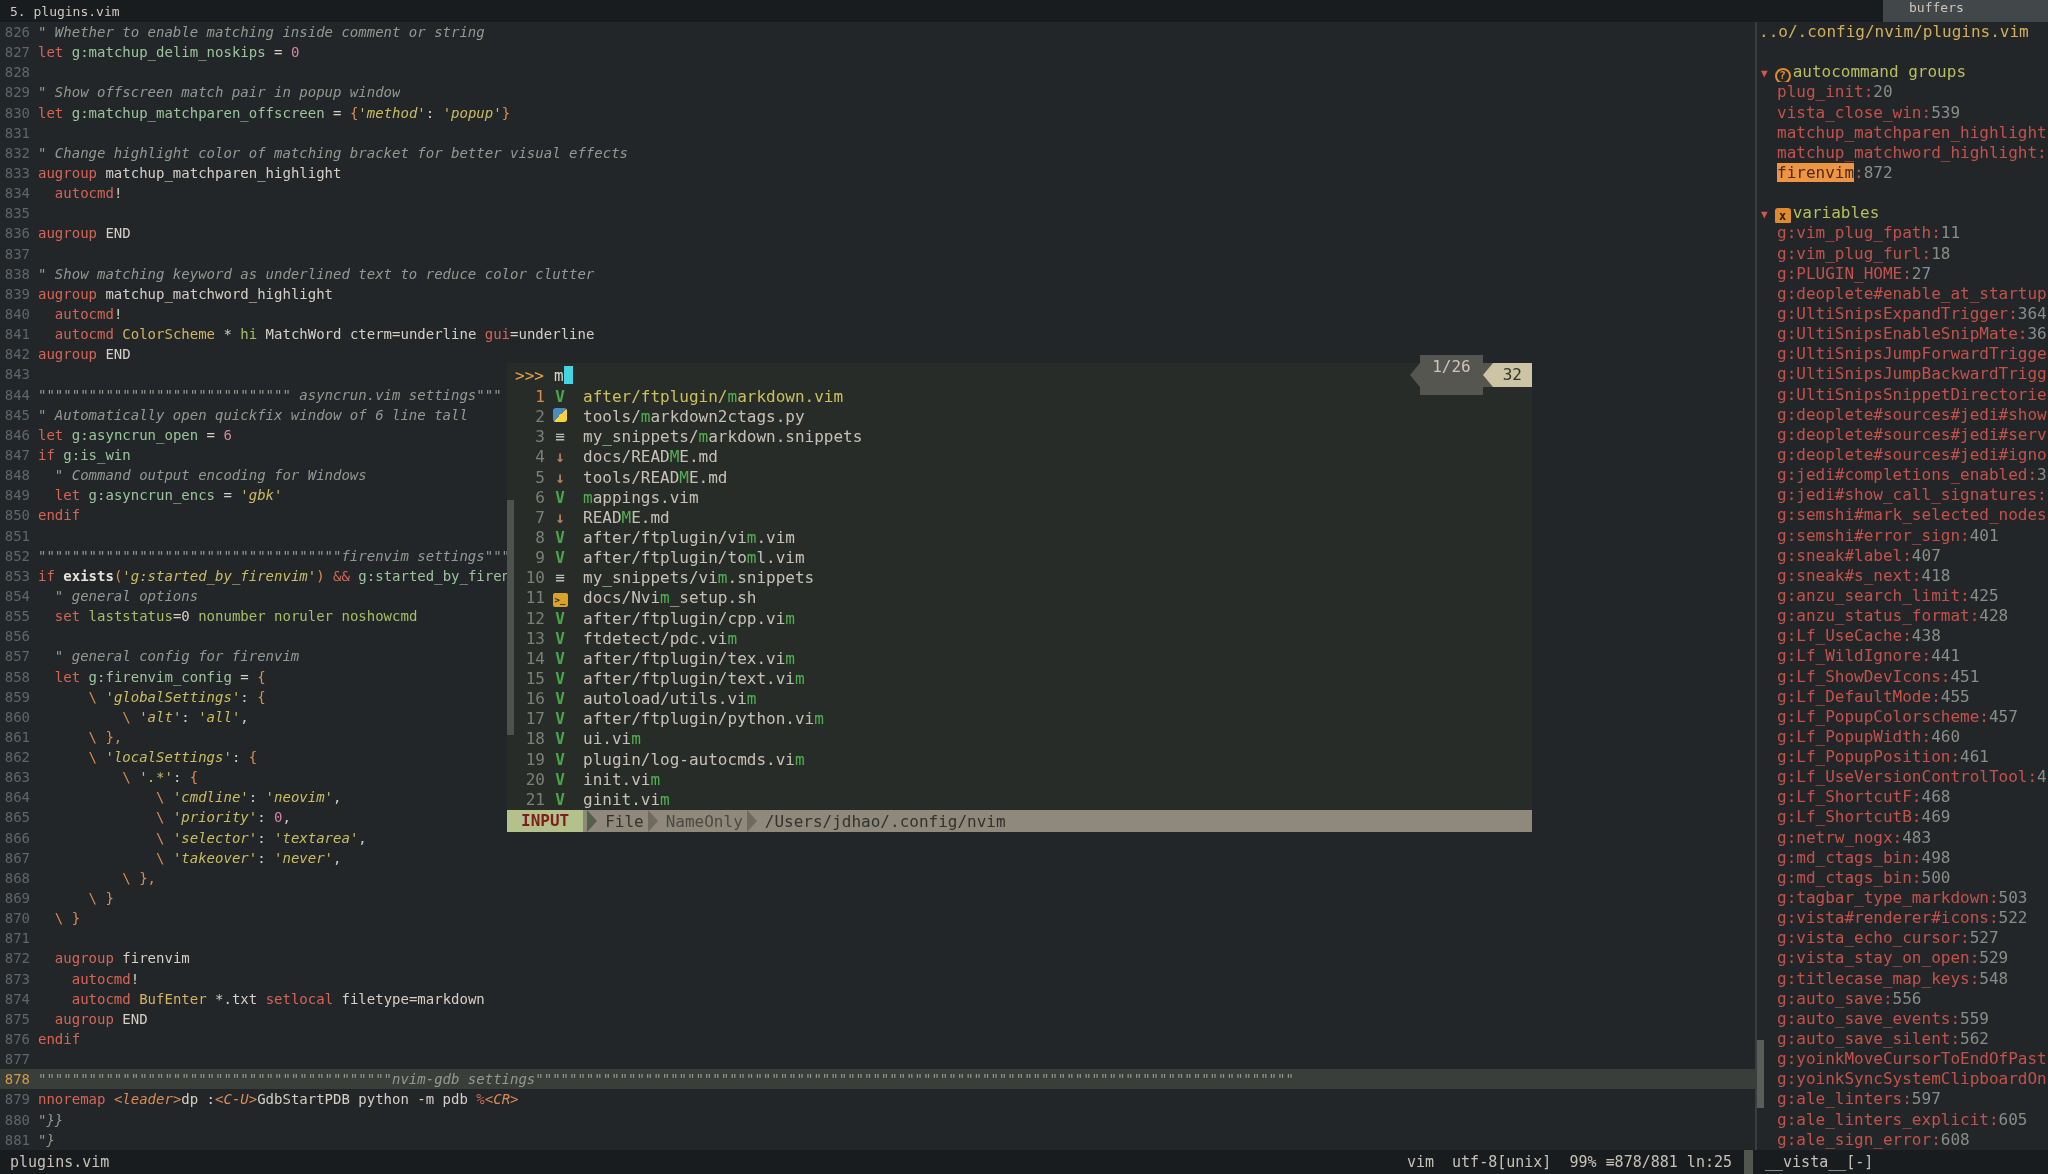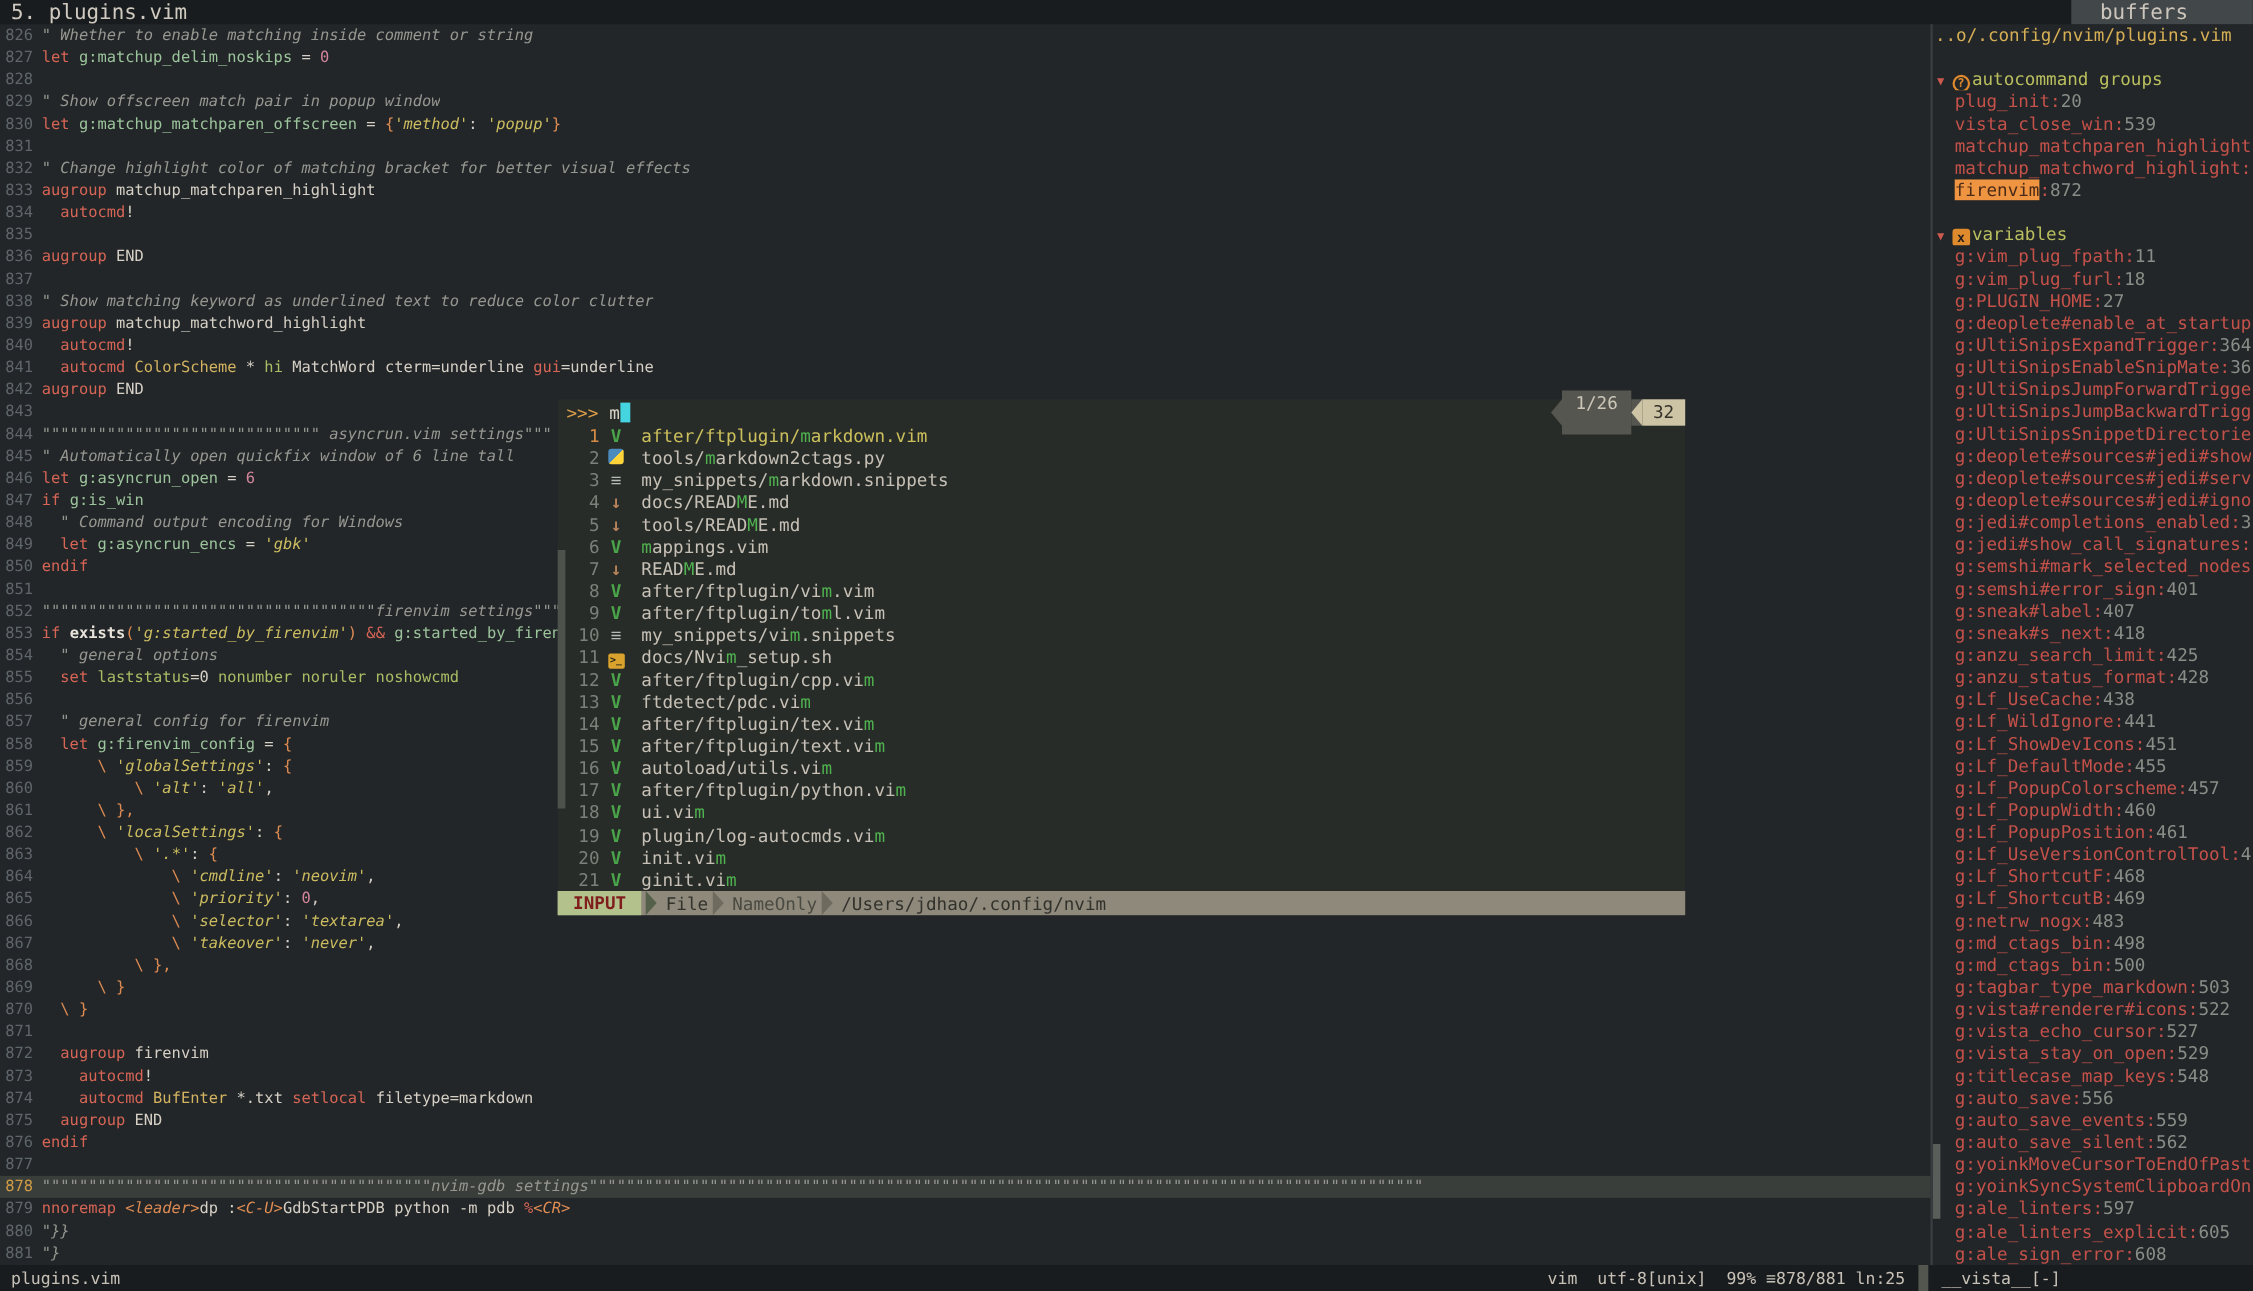--- a/index.html
+++ b/index.html
@@ -1,23 +1,23 @@
 <!DOCTYPE html>
 <html><head>
 <meta charset="utf-8">
 <style>
   html,body{margin:0;padding:0;}
   body{width:2048px;height:1174px;position:relative;background:#222628;overflow:hidden;
        font-family:"DejaVu Sans Mono",monospace;}
   
   .tabline{position:absolute;left:0;top:0;width:2048px;height:22px;background:#191c1e;
-           display:flex;align-items:center;font-size:19px;color:#cfc9bf;}
+           display:flex;align-items:center;font-size:13px;color:#cfc9bf;}
   .tab-left{padding-left:10px;white-space:pre;}
   .tab-chip{margin-left:auto;width:165px;height:22px;background:#42474a;color:#ccc6bc;
-            display:flex;align-items:flex-end;padding-left:26px;box-sizing:border-box;}
+            display:flex;align-items:flex-start;padding-left:26px;box-sizing:border-box;}
   
   .editor{position:absolute;left:0;top:22px;width:1755px;height:1128px;font-size:14px;}
   .code-line{height:20.1428px;line-height:20.1428px;display:flex;white-space:pre;}
   .code-line.hl{background:#3a3e3a;}
   .ln{flex:0 0 30px;text-align:right;color:#5f666b;}
   .code-line.hl .ln{color:#cf9b45;}
   .code{padding-left:8px;color:#d5cfc5;overflow:hidden;}
   .t-cmt{color:#979791;font-style:italic;}
   .t-kw{color:#d66556;}
   .t-var{color:#9cc49c;}

